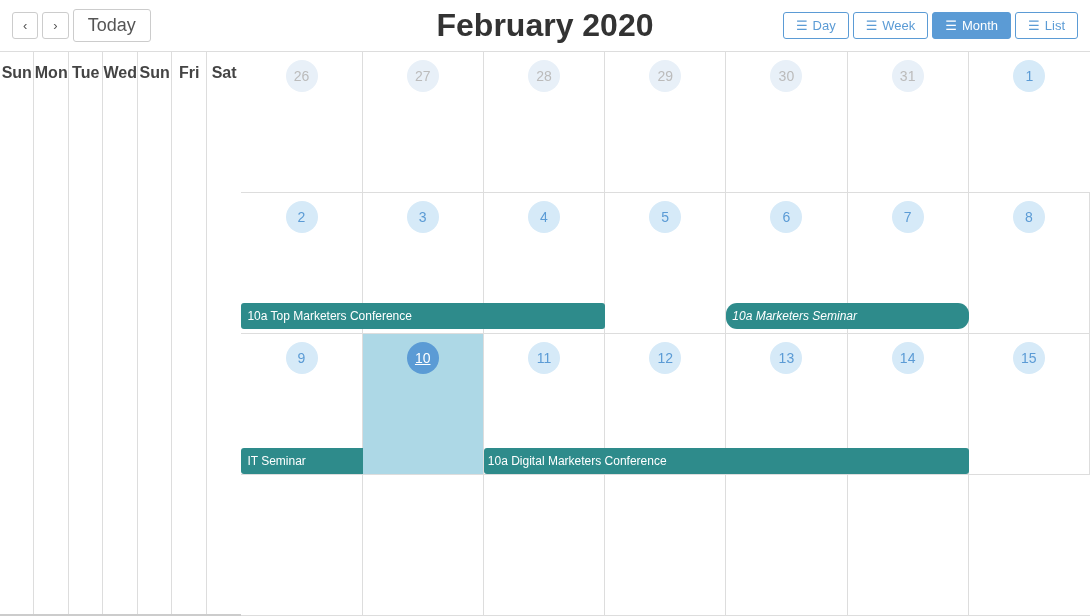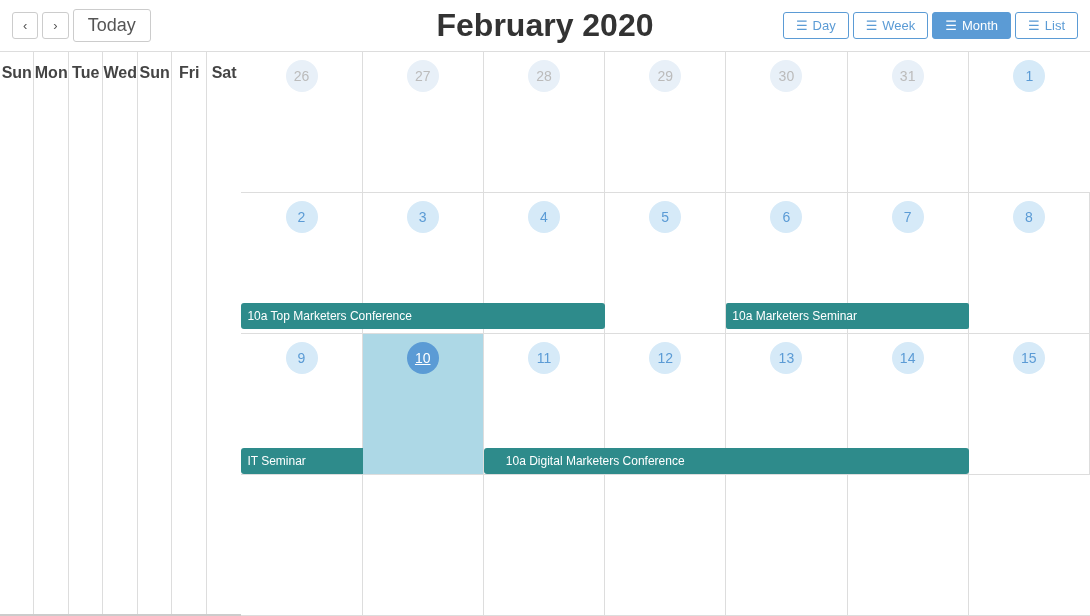--- a/index.html
+++ b/index.html
@@ -243,21 +243,21 @@
         <div class="date-circle current-month">7</div>
       </div>
       <div class="calendar-cell" style="padding-bottom:32px;">
         <div class="date-circle current-month">8</div>
       </div>
 
       <div style="position:absolute; bottom:4px; left:0; width:calc(3 * 100% / 7); height:26px; background:#2e8b8b; border-radius:3px; display:flex; align-items:center; padding:7px 6px; color:#fff; font-size:12px; z-index:2; overflow:hidden; white-space:nowrap;">
         10a Top Marketers Conference
       </div>
 
-      <div style="position:absolute; bottom:4px; left:calc(4 * 100% / 7); width:calc(2 * 100% / 7); height:26px; background:#2e8b8b; border-radius:2px; display:flex; align-items:center; padding:0 6px; color:#fff; font-size:12px; z-index:2; overflow:hidden; white-space:nowrap;">
+      <div style="position:absolute; bottom:4px; left:calc(4 * 100% / 7); width:calc(2 * 100% / 7); height:26px; background:#2e8b8b; border-radius:11px; display:flex; align-items:center; padding:0 6px; color:#fff; font-size:12px; z-index:2; overflow:hidden; white-space:nowrap;font-style:italic;">
         10a Marketers Seminar
       </div>
     </div>
 
     <div class="calendar-week" style="position:relative;">
       <div class="calendar-cell" style="padding-bottom:32px;">
         <div class="date-circle current-month">9</div>
       </div>
       <div class="calendar-cell cell-highlighted-dark" style="padding-bottom:32px; background:#add8e6;">
         <div class="date-circle today" style="background:#5b9bd5; color:#fff;">10</div>
@@ -275,21 +275,21 @@
         <div class="date-circle current-month">14</div>
       </div>
       <div class="calendar-cell" style="padding-bottom:32px;">
         <div class="date-circle current-month">15</div>
       </div>
 
       <div style="position:absolute; bottom:0; left:0; width:calc(100% / 7); height:26px; background:#2e8b8b; border-radius:3px 0 0 3px; display:flex; align-items:center; padding:0 6px; color:#fff; font-size:12px; z-index:2; overflow:hidden; white-space:nowrap;">
         IT Seminar
       </div>
 
-      <div style="position:absolute; bottom:0; left:calc(2 * 100% / 7); width:calc(4 * 100% / 7); height:26px; background:#2e8b8b; border-radius:3px; display:flex; align-items:center; padding:0 22px; color:#fff; font-size:12px; z-index:2; overflow:hidden; white-space:nowrap;margin-top:31px;">
+      <div style="position:absolute; bottom:0; left:calc(2 * 100% / 7); width:calc(4 * 100% / 7); height:26px; background:#2e8b8b; border-radius:3px; display:flex; align-items:center; padding:0 4px; color:#fff; font-size:12px; z-index:2; overflow:hidden; white-space:nowrap;margin-top:31px;">
         10a Digital Marketers Conference
       </div>
     </div>
 
     <div class="calendar-week" style="position:relative; min-height:80px;">
       <div class="calendar-cell"></div>
       <div class="calendar-cell"></div>
       <div class="calendar-cell"></div>
       <div class="calendar-cell"></div>
       <div class="calendar-cell"></div>

